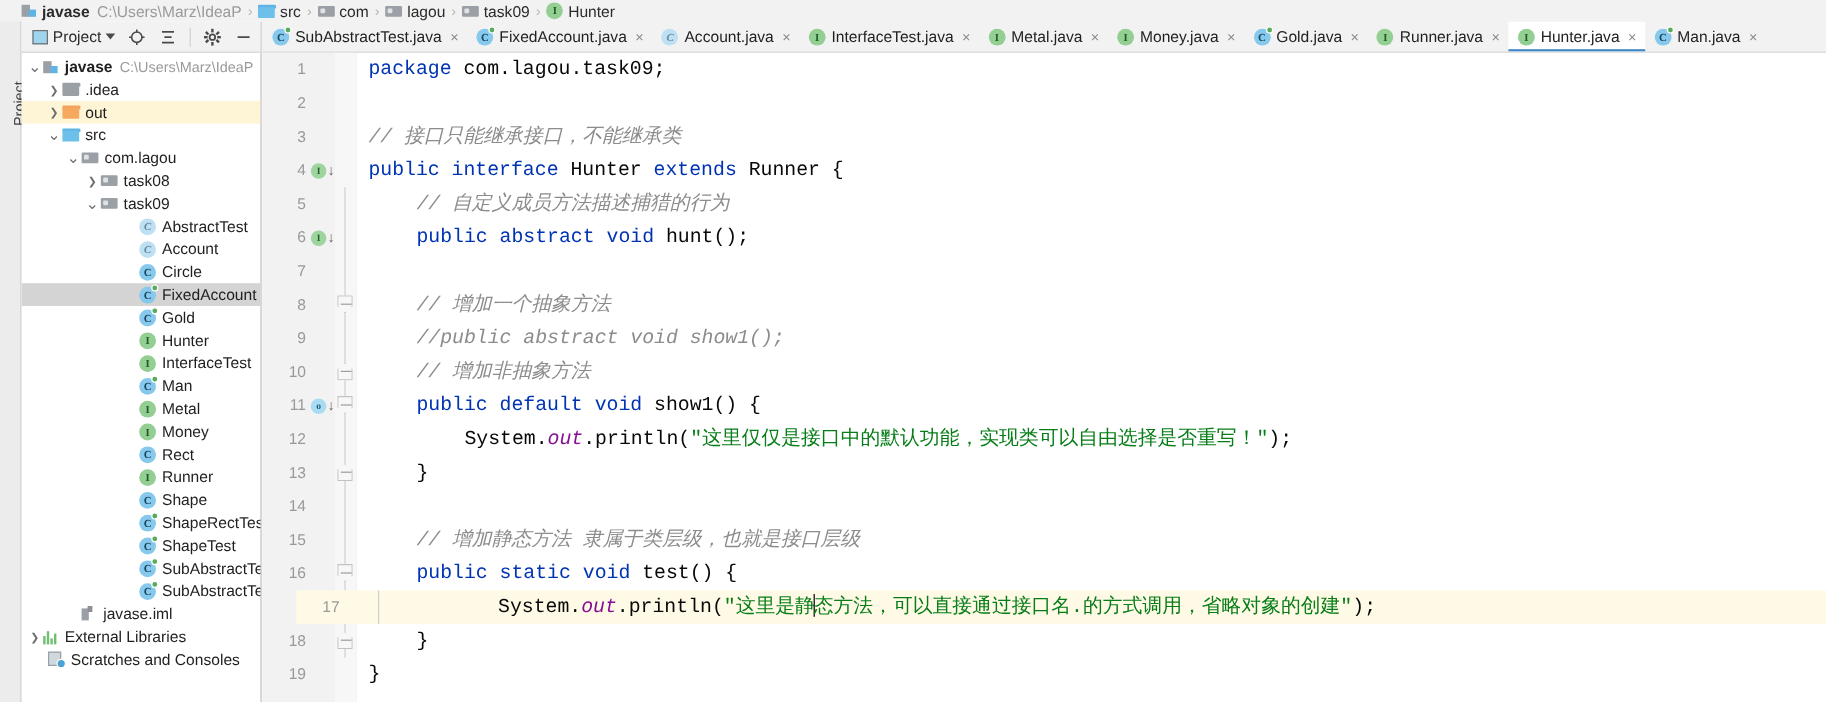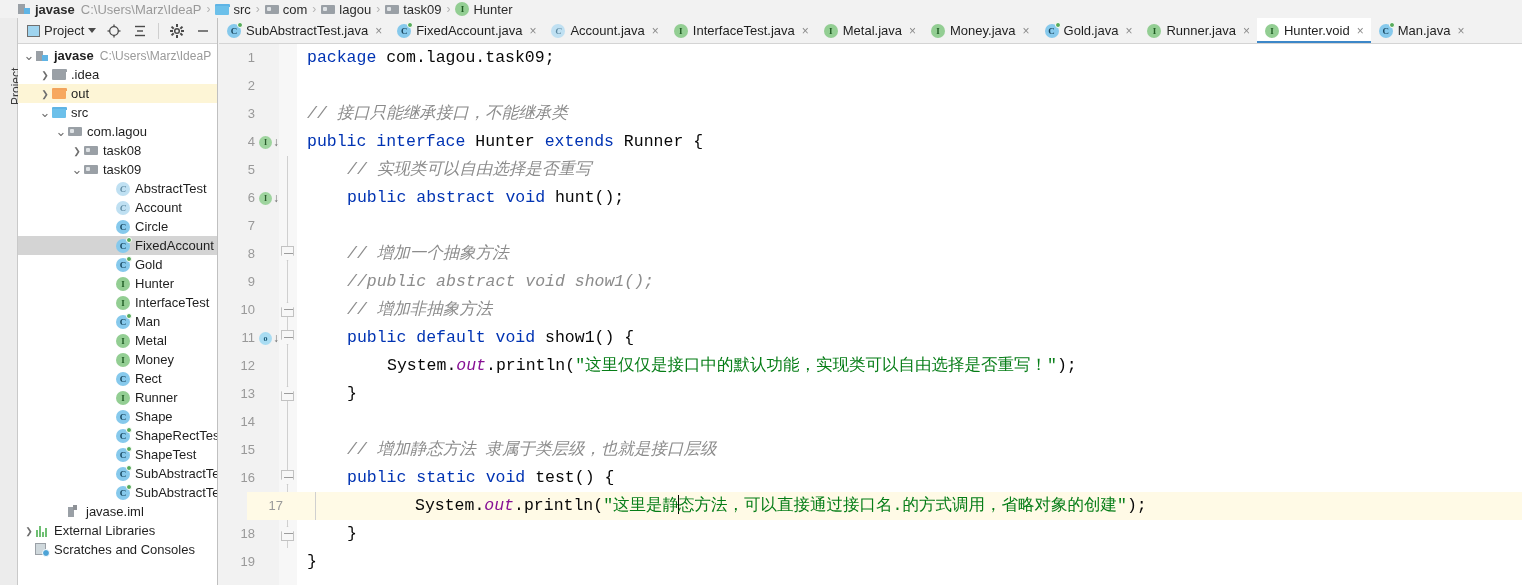--- a/index.html
+++ b/index.html
@@ -408,21 +408,21 @@
         <div class="row" style="padding-left: 4px;">
           <span class="arrow">❯</span>
           <span class="ic ic-lib">
             <i style="height:7px"></i>
             <i style="height:11px"></i>
             <i style="height:5px"></i>
             <i style="height:9px"></i>
           </span>
           <span class="r-label">External Libraries</span>
         </div>
-        <div class="row" style="padding-left: 3px;">
+        <div class="row" style="padding-left: 8px;">
           <span class="arrow"></span>
           <span class="ic ic-scr">
             <i class="pg"></i>
             <i class="cl"></i>
           </span>
           <span class="r-label">Scratches and Consoles</span>
         </div>
       </div>
   </div>
 
@@ -462,21 +462,21 @@
         <span>Gold.java</span>
         <span class="tab-x">×</span>
       </div>
       <div class="tab">
         <span class="ic ic-cls i">I</span>
         <span>Runner.java</span>
         <span class="tab-x">×</span>
       </div>
       <div class="tab active">
         <span class="ic ic-cls i">I</span>
-        <span>Hunter.void</span>
+        <span>Hunter.java</span>
         <span class="tab-x">×</span>
       </div>
       <div class="tab">
         <span class="ic ic-cls c">C<i class="mark"></i></span>
         <span>Man.java</span>
         <span class="tab-x">×</span>
       </div>
     </div>
 
   <div class="editor">
@@ -499,21 +499,21 @@
           <div class="lnum">4</div>
           <div class="gmark">
             <span class="gm-circle impl">I</span>
             <span class="gm-arrow">↓</span>
           </div>
           <div class="ctext" style="left: 88px;"><span class="kw">public interface</span><span class="plain"> Hunter </span><span class="kw">extends</span><span class="plain"> Runner {</span></div>
         </div>
         <div class="lrow" style="top: 112px;">
           <div class="lnum">5</div>
           <div class="foldline"></div>
-          <div class="ctext" style="left: 128px;"><span class="cm">// 实现类可以自由选择是否重写</span></div>
+          <div class="ctext" style="left: 128px;"><span class="cm">// 自定义成员方法描述捕猎的行为</span></div>
         </div>
         <div class="lrow" style="top: 140px;">
           <div class="lnum">6</div>
           <div class="gmark">
             <span class="gm-circle impl">I</span>
             <span class="gm-arrow">↓</span>
           </div>
           <div class="foldline"></div>
           <div class="ctext" style="left: 128px;"><span class="kw">public abstract </span><span class="kw">void</span><span class="plain"> hunt();</span></div>
         </div>

